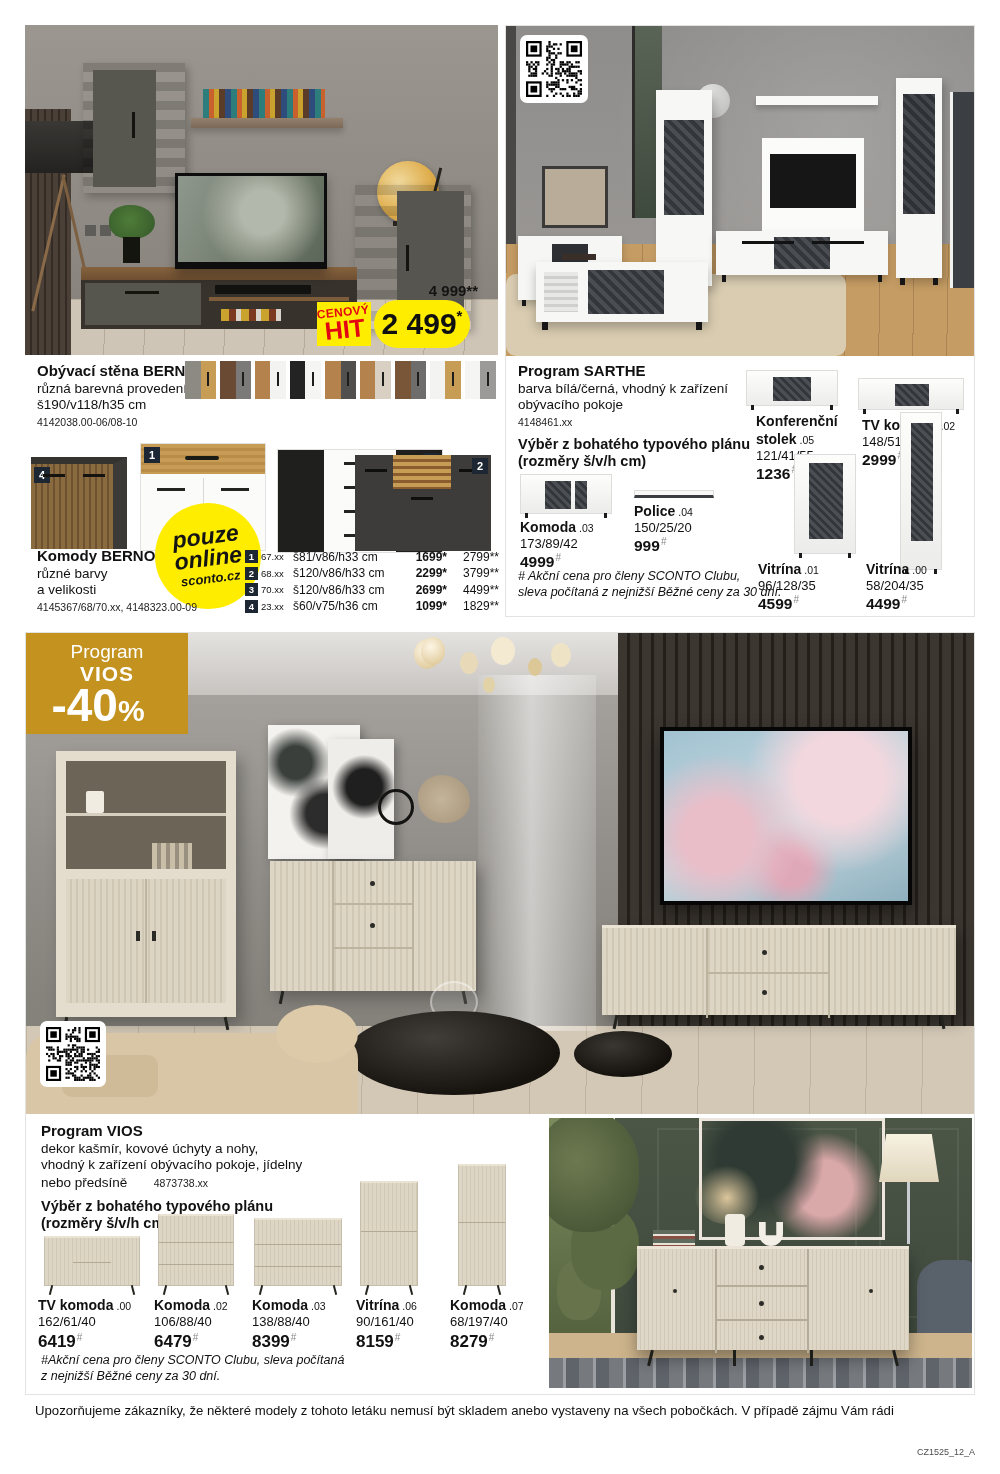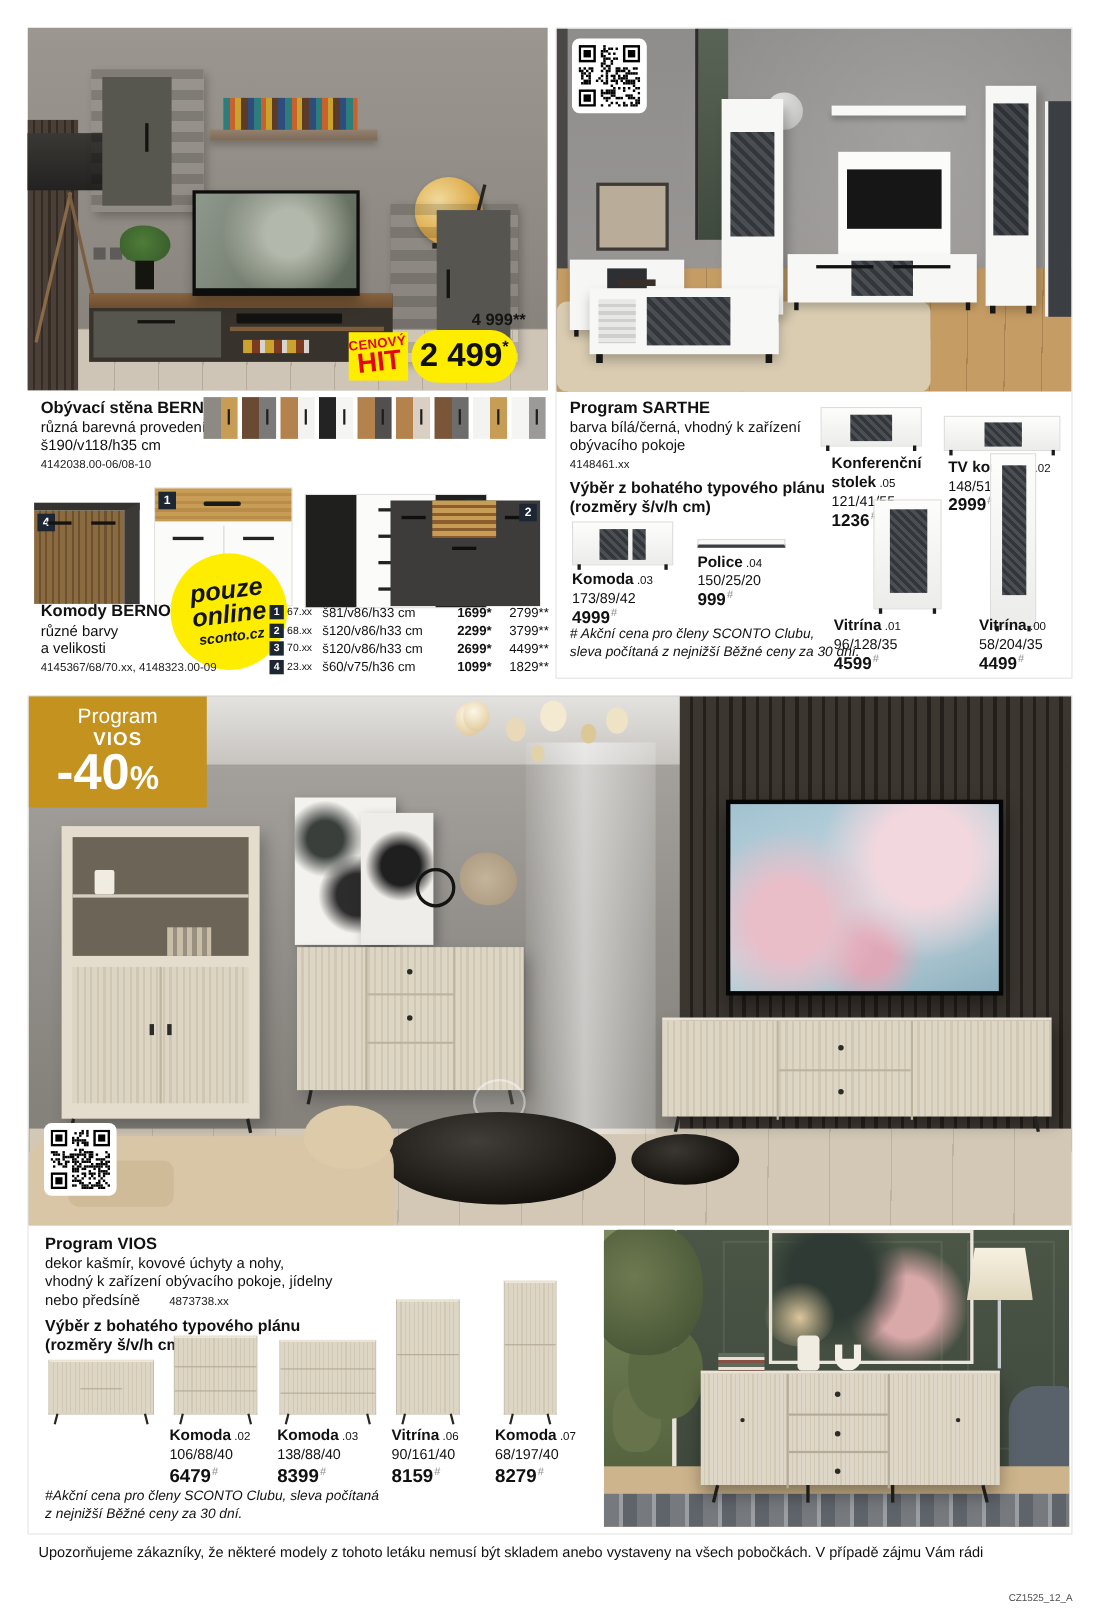--- a/index.html
+++ b/index.html
@@ -57,21 +57,21 @@
 
   
   .vth{position:absolute; background:repeating-linear-gradient(90deg,#ded6c5 0 3px,#d1c8b5 3px 4px); border:1px solid #c6bdab; border-top:2px solid #eae3d4;}
   .vth::before,.vth::after{content:""; position:absolute; bottom:-10px; width:2px; height:10px; background:#26261f;}
   .vth::before{left:5px; transform:rotate(14deg);} .vth::after{right:5px; transform:rotate(-14deg);}
   .vseam{position:absolute; left:0; right:0; height:1px; background:#b2a995;}
 
   
   .gold-badge{position:absolute; left:0; top:0; width:162px; height:101px; background:var(--vios_gold); color:#fff; text-align:center; z-index:5;}
   .gb1{font-size:19px; margin-top:8px;}
-  .gb2{font-size:17px; font-weight:bold; letter-spacing:1px; line-height:1;}
+  .gb2{font-size:21px; font-weight:bold; letter-spacing:1px; line-height:1;}
   .gb3{font-size:46px; font-weight:bold; line-height:.95; margin-left:-18px;}
   .gb3 .pct{font-size:30px;}
 
   
   .qr-box{position:absolute; background:#fff; border-radius:7px; padding:6px; z-index:6;}
   .qr-box svg{display:block; width:100%; height:100%;}
 
   
   .disclaimer{position:absolute; left:35px; top:1402px; width:925px; font-size:13.2px; line-height:1.38; color:#101010;}
   .page-code{position:absolute; right:25px; top:1447px; font-size:9px; color:#4c4c4c;}
@@ -492,21 +492,21 @@
       </div>
     <div class="abs" style="left:252px; top:204px; width:100px;">
       <div><span class="p-name">Vitrína</span><span class="p-var">.01</span></div>
       <div class="p-dims">96/128/35</div>
       <div><span class="p-price">4599</span><span class="p-hash">#</span></div>
     </div>
 
     <div class="sth" style="left:394px; top:56px; width:42px; height:158px;">
         <div class="spanel" style="left:10px; top:10px; width:22px; height:118px;"></div>
       </div>
-    <div class="abs" style="left:384px; top:204px; width:92px;">
+    <div class="abs" style="left:360px; top:204px; width:92px;">
       <div><span class="p-name">Vitrína</span><span class="p-var">.00</span></div>
       <div class="p-dims">58/204/35</div>
       <div><span class="p-price">4499</span><span class="p-hash">#</span></div>
     </div>
 
     <div class="foot-note abs" style="left:12px; top:212px;"># Akční cena pro členy SCONTO Clubu,</div>
     <div class="foot-note abs" style="left:12px; top:228px;">sleva počítaná z nejnižší Běžné ceny za 30 dní.</div>
   </div>
 </div>
 
@@ -793,20 +793,25 @@
         <div class="vseam" style="top:24px;"></div>
         <div class="vseam" style="top:46px;"></div>
       </div>
     <div class="vth" style="left:334px; top:67px; width:58px; height:105px;">
         <div class="vseam" style="top:48px;"></div>
       </div>
     <div class="vth" style="left:432px; top:50px; width:48px; height:122px;">
         <div class="vseam" style="top:56px;"></div>
       </div>
 
+    <div class="abs" style="left:12px; top:182px; width:108px;">
+      <div><span class="p-name">TV komoda</span><span class="p-var">.00</span></div>
+      <div class="p-dims">162/61/40</div>
+      <div style="margin-top:2px;"><span class="p-price vios-price">6419</span><span class="p-hash">#</span></div>
+    </div>
     <div class="abs" style="left:128px; top:182px; width:100px;">
       <div><span class="p-name">Komoda</span><span class="p-var">.02</span></div>
       <div class="p-dims">106/88/40</div>
       <div style="margin-top:2px;"><span class="p-price vios-price">6479</span><span class="p-hash">#</span></div>
     </div>
     <div class="abs" style="left:226px; top:182px; width:100px;">
       <div><span class="p-name">Komoda</span><span class="p-var">.03</span></div>
       <div class="p-dims">138/88/40</div>
       <div style="margin-top:2px;"><span class="p-price vios-price">8399</span><span class="p-hash">#</span></div>
     </div>

